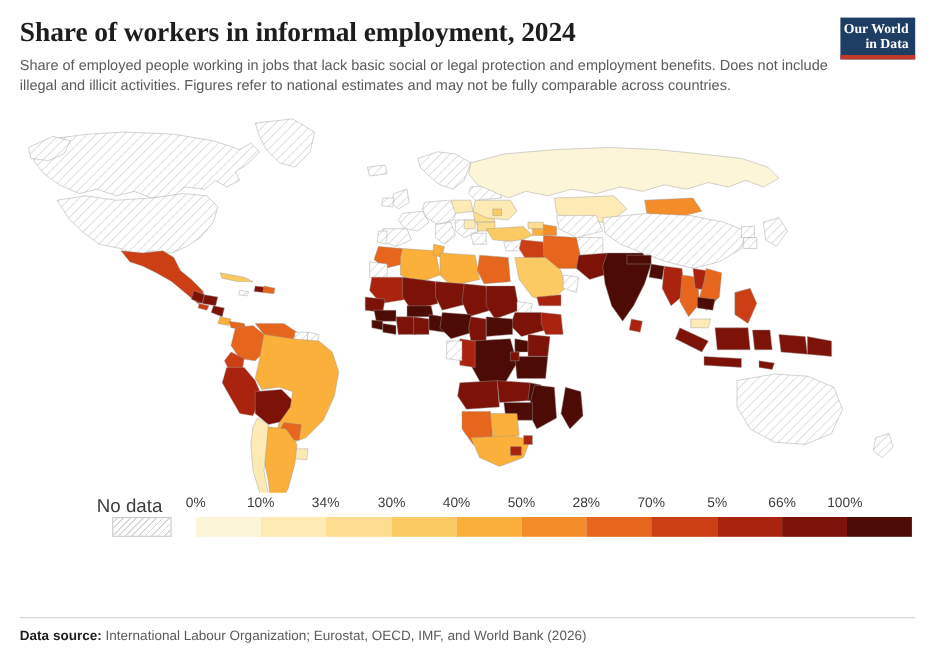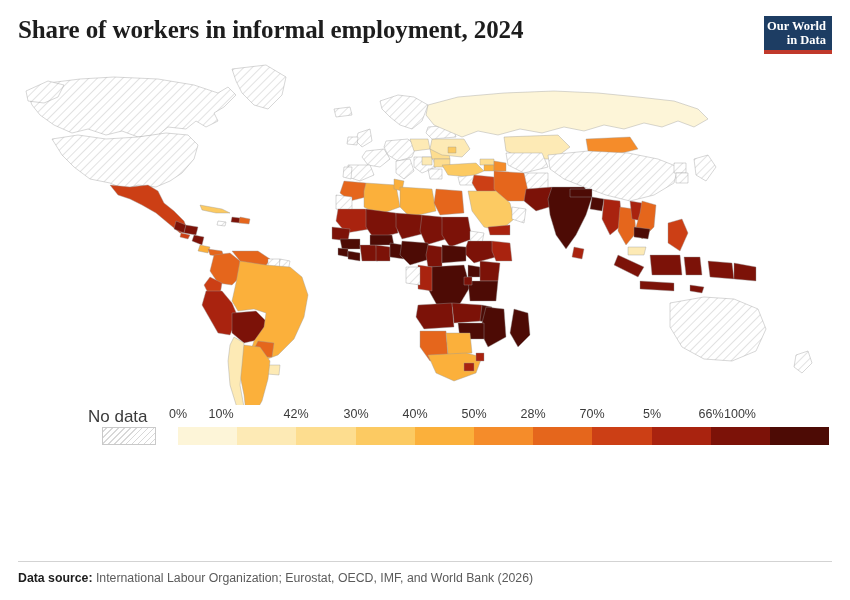--- a/index.html
+++ b/index.html
@@ -141,20 +141,21 @@
   .footer-line { margin: 0 0 2px 0; }
   .footer-link { color: #5b5b5b; }
 </style>
 </head>
 <body>
 
 <div class="page">
 
   <div class="header">
     <div class="title">Share of workers in informal employment, 2024</div>
+    <div class="subtitle">Share of employed people working in jobs that lack basic social or legal protection and employment benefits. Does not include illegal and illicit activities. Figures refer to national estimates and may not be fully comparable across countries.</div>
     <div class="owid-logo">
       <span>Our World</span>
       <span>in Data</span>
     </div>
   </div>
 
   <div class="map-wrap">
     <svg class="map-svg" width="814" height="350" viewBox="0 0 814 350">
       <defs>
         <pattern id="hatch" patternUnits="userSpaceOnUse" width="6" height="6" patternTransform="rotate(45)">
@@ -306,30 +307,30 @@
         <path fill="url(#hatch)" d="M778,300 L790,296 L794,308 L784,318 L776,312 Z"></path>
 
       </g>
     </svg>
   </div>
 
   <div class="legend">
     <div class="legend-labels">
       <div class="nodata-label">No data</div>
       <div class="legend-label" style="left:98px">0%</div>
-      <div class="legend-label" style="left:141px">10%</div>
-      <div class="legend-label" style="left:216px">42%</div>
+      <div class="legend-label" style="left:157px">10%</div>
+      <div class="legend-label" style="left:216px">34%</div>
       <div class="legend-label" style="left:276px">30%</div>
       <div class="legend-label" style="left:335px">40%</div>
       <div class="legend-label" style="left:394px">50%</div>
       <div class="legend-label" style="left:453px">28%</div>
       <div class="legend-label" style="left:512px">70%</div>
       <div class="legend-label" style="left:572px">5%</div>
       <div class="legend-label" style="left:631px">66%</div>
-      <div class="legend-label" style="left:660px">100%</div>
+      <div class="legend-label" style="left:688px">100%</div>
     </div>
     <div class="nodata-swatch"></div>
     <div class="legend-bar">
       <div class="legend-cell" style="background:#fdf5d8"></div>
       <div class="legend-cell" style="background:#fdeab5"></div>
       <div class="legend-cell" style="background:#fddd8f"></div>
       <div class="legend-cell" style="background:#fcca62"></div>
       <div class="legend-cell" style="background:#fbb03b"></div>
       <div class="legend-cell" style="background:#f58c2a"></div>
       <div class="legend-cell" style="background:#e5661c"></div>

